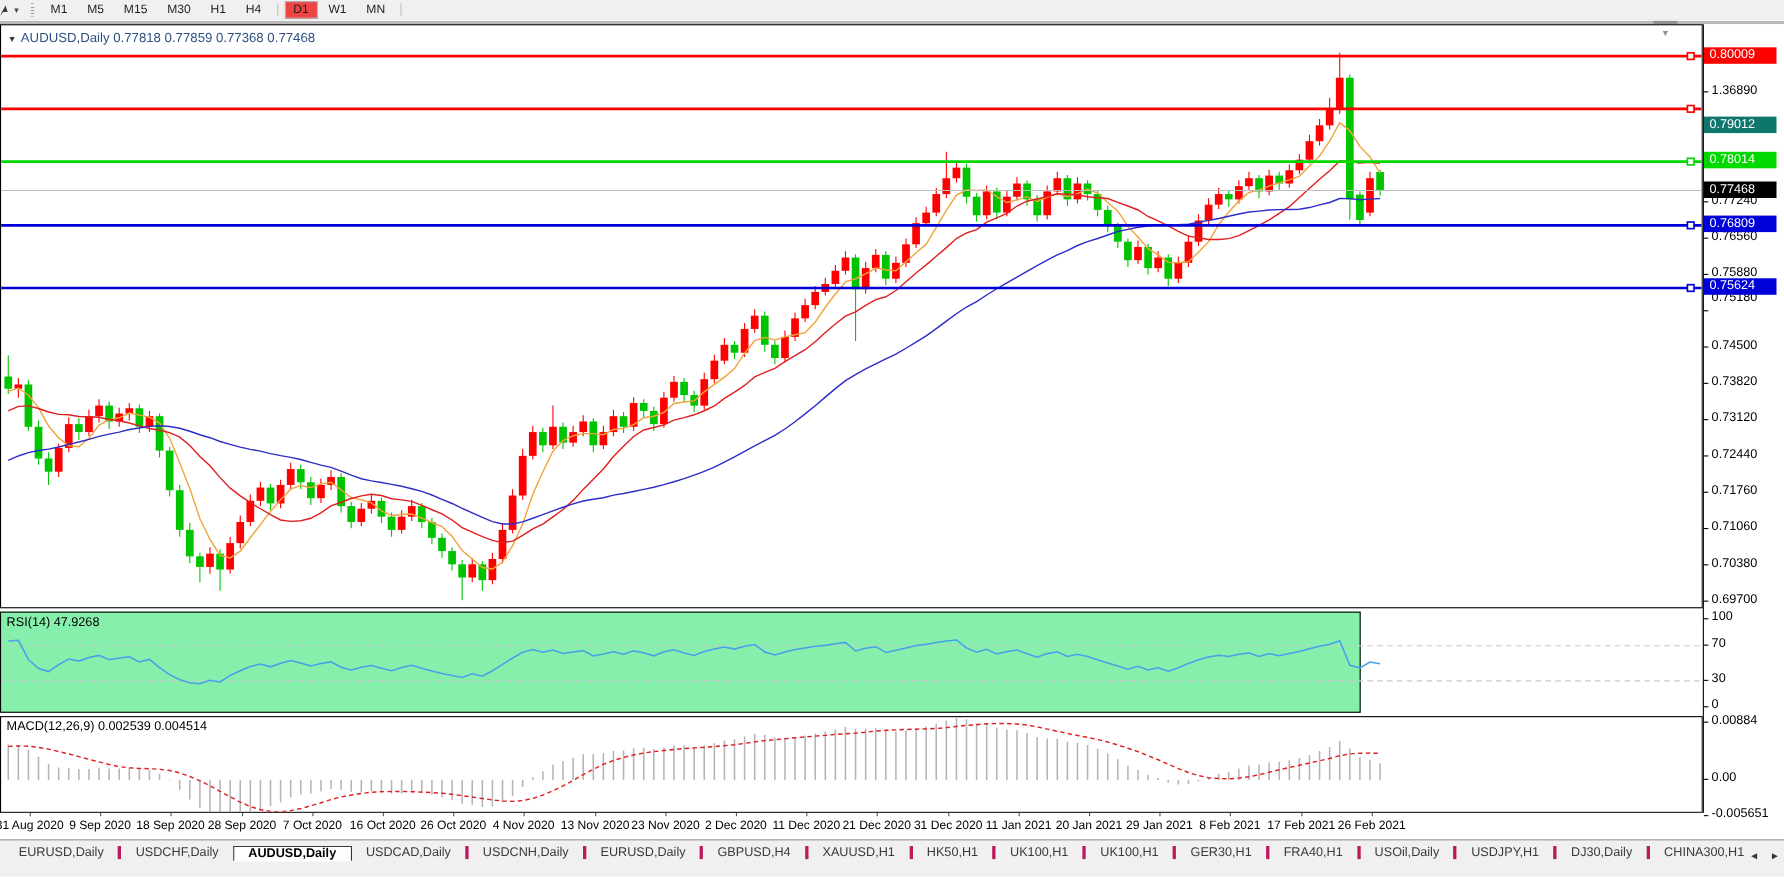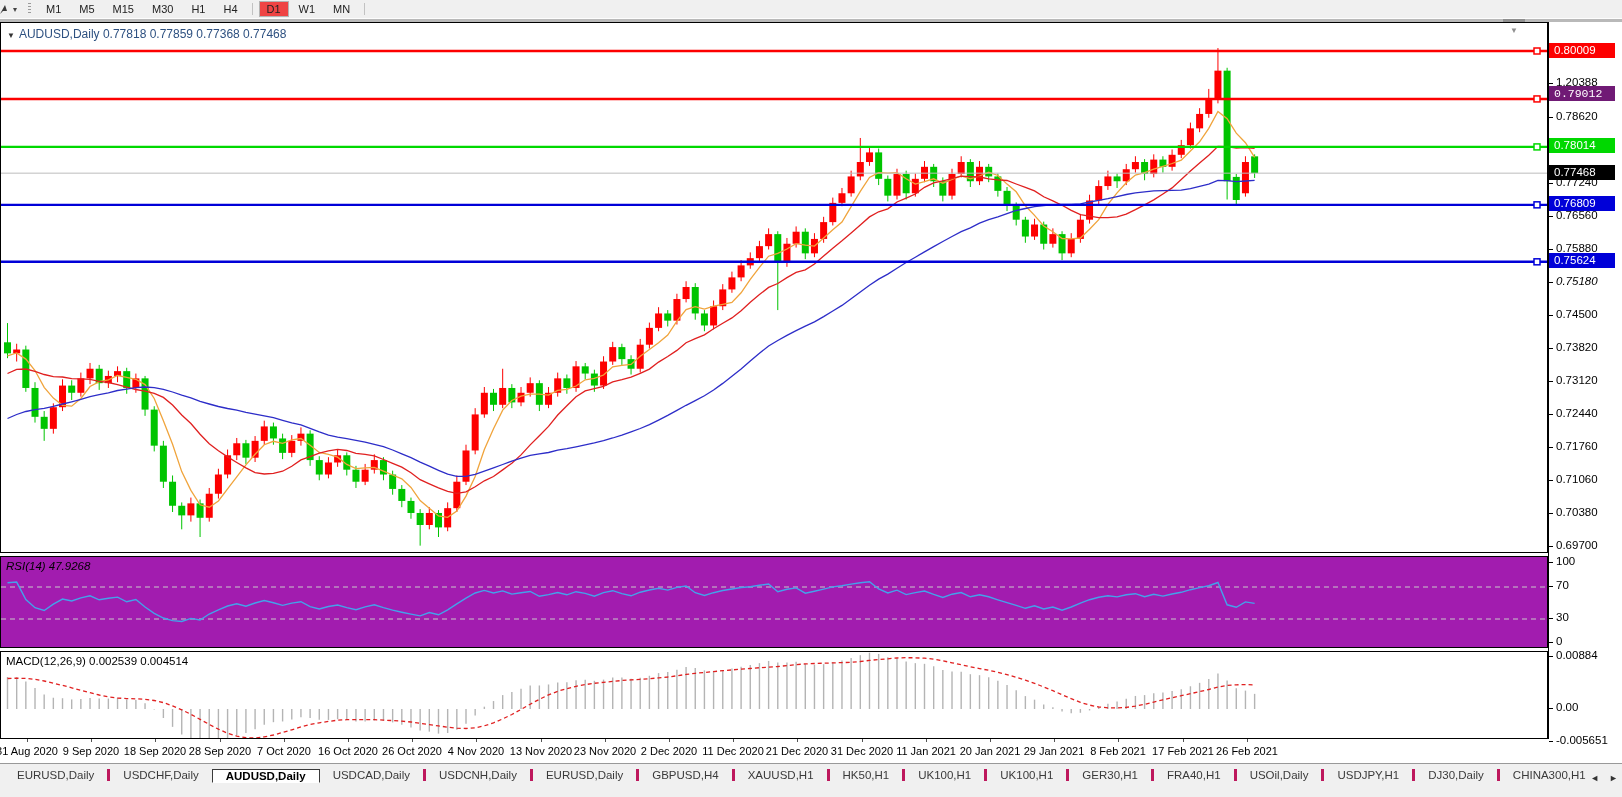--- a/index.html
+++ b/index.html
@@ -16,21 +16,21 @@
   .tf-btn { display:inline-block; padding:1px 7px; margin:0 1px; border:1px solid transparent; cursor:pointer; }
   .tf-btn.active { background:#ef4444; border:1px solid #b4b4b4; }
   .tb-sep { width:0; height:14px; border-left:1px solid #c2c2c2; margin:0 5px; }
 
   
   .gray-strip { position:absolute; left:0; top:18px; width:1622px; height:4px; background:#b9b9b9; border-top:1px solid #fdfdfd; }
   .strip-thumb { position:absolute; left:1503px; top:0; width:22px; height:3px; background:#8f8f8f; }
 
   
   .chart-area { position:absolute; left:0; top:22px; width:1548px; height:531px; border:1px solid #000; background:#fff; }
-  .rsi-area   { position:absolute; left:0; top:556px; width:1548px; height:92px; border:1px solid #000; background:#a21caf;font-style:italic; }
+  .rsi-area   { position:absolute; left:0; top:556px; width:1237px; height:92px; border:1px solid #000; background:#86efac; }
   .macd-area  { position:absolute; left:0; top:651px; width:1548px; height:88px; border:1px solid #000; background:#fff; }
   .chart-area svg, .rsi-area svg, .macd-area svg { position:absolute; left:0; top:0; }
 
   .chart-title { position:absolute; left:6px; top:4px; font-size:12px; color:#2d5080; white-space:nowrap; }
   .title-marker { font-size:8px; color:#333; margin-right:4px; }
   .panel-label { position:absolute; left:5px; top:3px; font-size:11.5px; color:#000; white-space:nowrap; }
   .shift-marker { position:absolute; left:1510px; top:26px; font-size:8px; color:#8f8f8f; }
 
   
   .right-axis { position:absolute; left:1548px; top:22px; width:74px; height:741px; background:#fff; }
@@ -565,33 +565,33 @@
       <div class="date-label" style="left: 1118px;">8 Feb 2021</div>
       <div class="date-tick" style="left: 1183px;"></div>
       <div class="date-label" style="left: 1183px;">17 Feb 2021</div>
       <div class="date-tick" style="left: 1247px;"></div>
       <div class="date-label" style="left: 1247px;">26 Feb 2021</div>
     </div>
 
   <div class="right-axis" id="right-axis">
     <div class="axis-vline"></div>
   <div class="axis-tick" style="top: 61px;"></div>
-      <div class="axis-label" style="top: 54px;">1.20388</div>
+      <div class="axis-label" style="top: 54px;">1.36890</div>
       <div class="axis-tick" style="top: 95px;"></div>
       <div class="axis-label" style="top: 88px;">0.78620</div>
       <div class="axis-tick" style="top: 127px;"></div>
       <div class="axis-label" style="top: 120px;">0.77940</div>
       <div class="axis-tick" style="top: 161px;"></div>
       <div class="axis-label" style="top: 154px;">0.77240</div>
       <div class="axis-tick" style="top: 194px;"></div>
       <div class="axis-label" style="top: 187px;">0.76560</div>
       <div class="axis-tick" style="top: 227px;"></div>
       <div class="axis-label" style="top: 220px;">0.75880</div>
       <div class="axis-tick" style="top: 260px;"></div>
-      <div class="axis-label" style="top: 253px; font-style: italic;">0.75180</div>
+      <div class="axis-label" style="top: 243px;">0.75180</div>
       <div class="axis-tick" style="top: 293px;"></div>
       <div class="axis-label" style="top: 286px;">0.74500</div>
       <div class="axis-tick" style="top: 326px;"></div>
       <div class="axis-label" style="top: 319px;">0.73820</div>
       <div class="axis-tick" style="top: 359px;"></div>
       <div class="axis-label" style="top: 352px;">0.73120</div>
       <div class="axis-tick" style="top: 392px;"></div>
       <div class="axis-label" style="top: 385px;">0.72440</div>
       <div class="axis-tick" style="top: 425px;"></div>
       <div class="axis-label" style="top: 418px;">0.71760</div>
@@ -609,21 +609,21 @@
       <div class="axis-label" style="top: 589px;">30</div>
       <div class="axis-tick" style="top: 620px;"></div>
       <div class="axis-label" style="top: 613px;">0</div>
       <div class="axis-tick" style="top: 634px;"></div>
       <div class="axis-label" style="top: 627px;">0.00884</div>
       <div class="axis-tick" style="top: 686px;"></div>
       <div class="axis-label" style="top: 679px;">0.00</div>
       <div class="axis-tick" style="top: 719px;"></div>
       <div class="axis-label" style="top: 712px;">-0.005651</div>
       <div class="axis-badge" style="top: 21px; background: rgb(253, 0, 0);">0.80009</div>
-      <div class="axis-badge" style="top: 64px; background: #701a75; font-family: Liberation Mono, monospace;">0.79012</div>
+      <div class="axis-badge" style="top: 84px; background: #0f766e;">0.79012</div>
       <div class="axis-badge" style="top: 116px; background: rgb(0, 216, 0);">0.78014</div>
       <div class="axis-badge" style="top: 174px; background: rgb(0, 0, 216);">0.76809</div>
       <div class="axis-badge" style="top: 231px; background: rgb(0, 0, 216);">0.75624</div>
       <div class="axis-badge" style="top: 143px; background: rgb(0, 0, 0);">0.77468</div>
     </div>
 
   <div class="tabbar">
     <div class="tabs" id="tabs">
         <span class="tab">EURUSD,Daily</span>
         <span class="tab">USDCHF,Daily</span>

